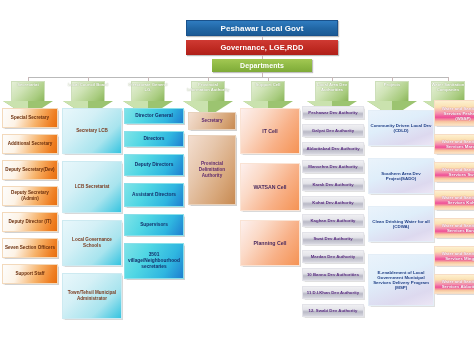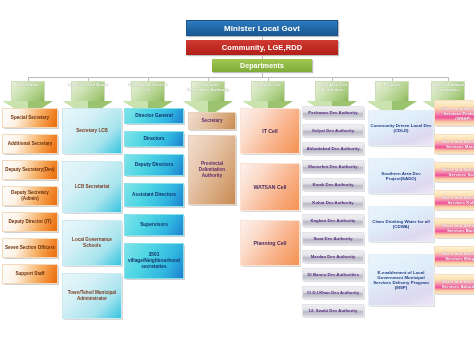--- a/index.html
+++ b/index.html
@@ -125,22 +125,22 @@
     color:#ffffff;font-size:4.3px;line-height:5px;
     text-shadow:0 0 1px rgba(160,40,90,.9);
     box-shadow:.5px .5px 1px rgba(0,0,0,.14);
   }
 </style>
 </head>
 <body>
 
 <div id="chart">
 
-  <div class="hdr" id="bar-minister">Minister Local Govt</div>
-  <div class="hdr" id="bar-secretary">Community, LGE,RDD</div>
+  <div class="hdr" id="bar-minister">Peshawar Local Govt</div>
+  <div class="hdr" id="bar-secretary">Governance, LGE,RDD</div>
   <div class="hdr" id="bar-departments">Departments</div>
 
   <div class="vline" style="left:262px;top:36px;height:4px;"></div>
   <div class="vline" style="left:262px;top:55px;height:4px;"></div>
   <div class="vline" style="left:262px;top:72px;height:5px;"></div>
   <div class="hline" style="left:28px;top:77px;width:420px;"></div>
 
   <div class="vline" style="left:28px;top:77px;height:5px;"></div>
   <div class="vline" style="left:88px;top:77px;height:5px;"></div>
   <div class="vline" style="left:148px;top:77px;height:5px;"></div>

